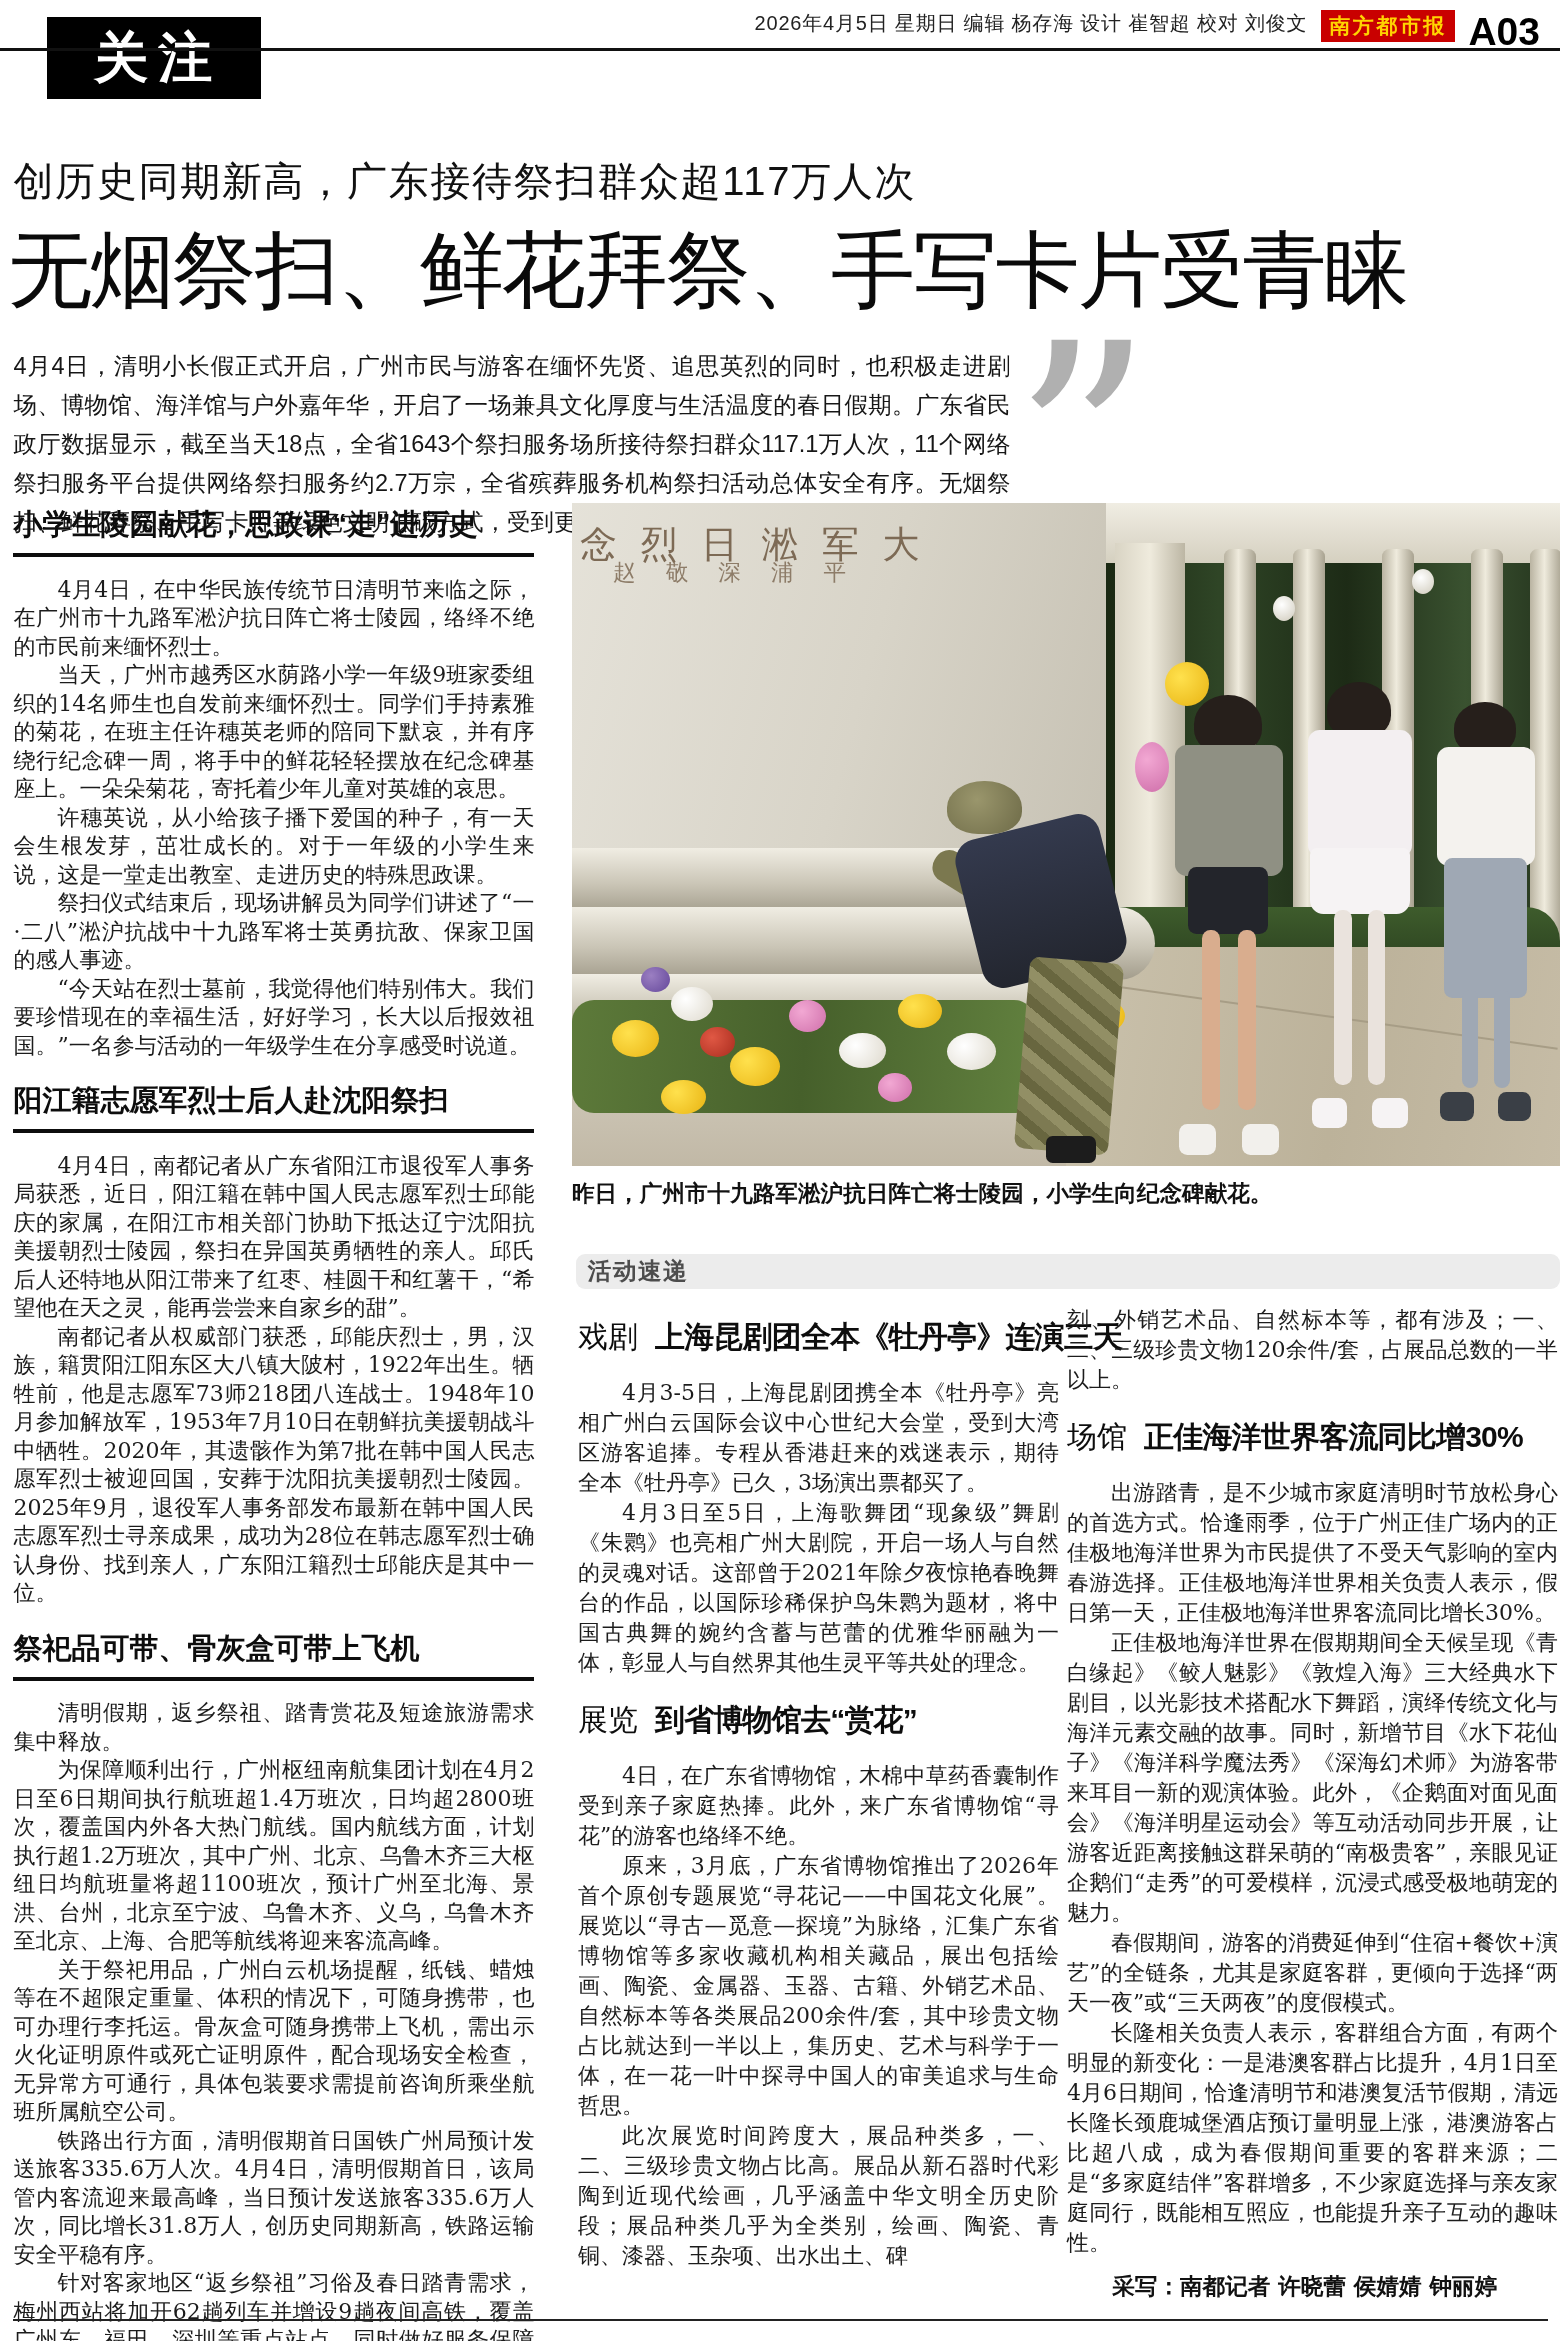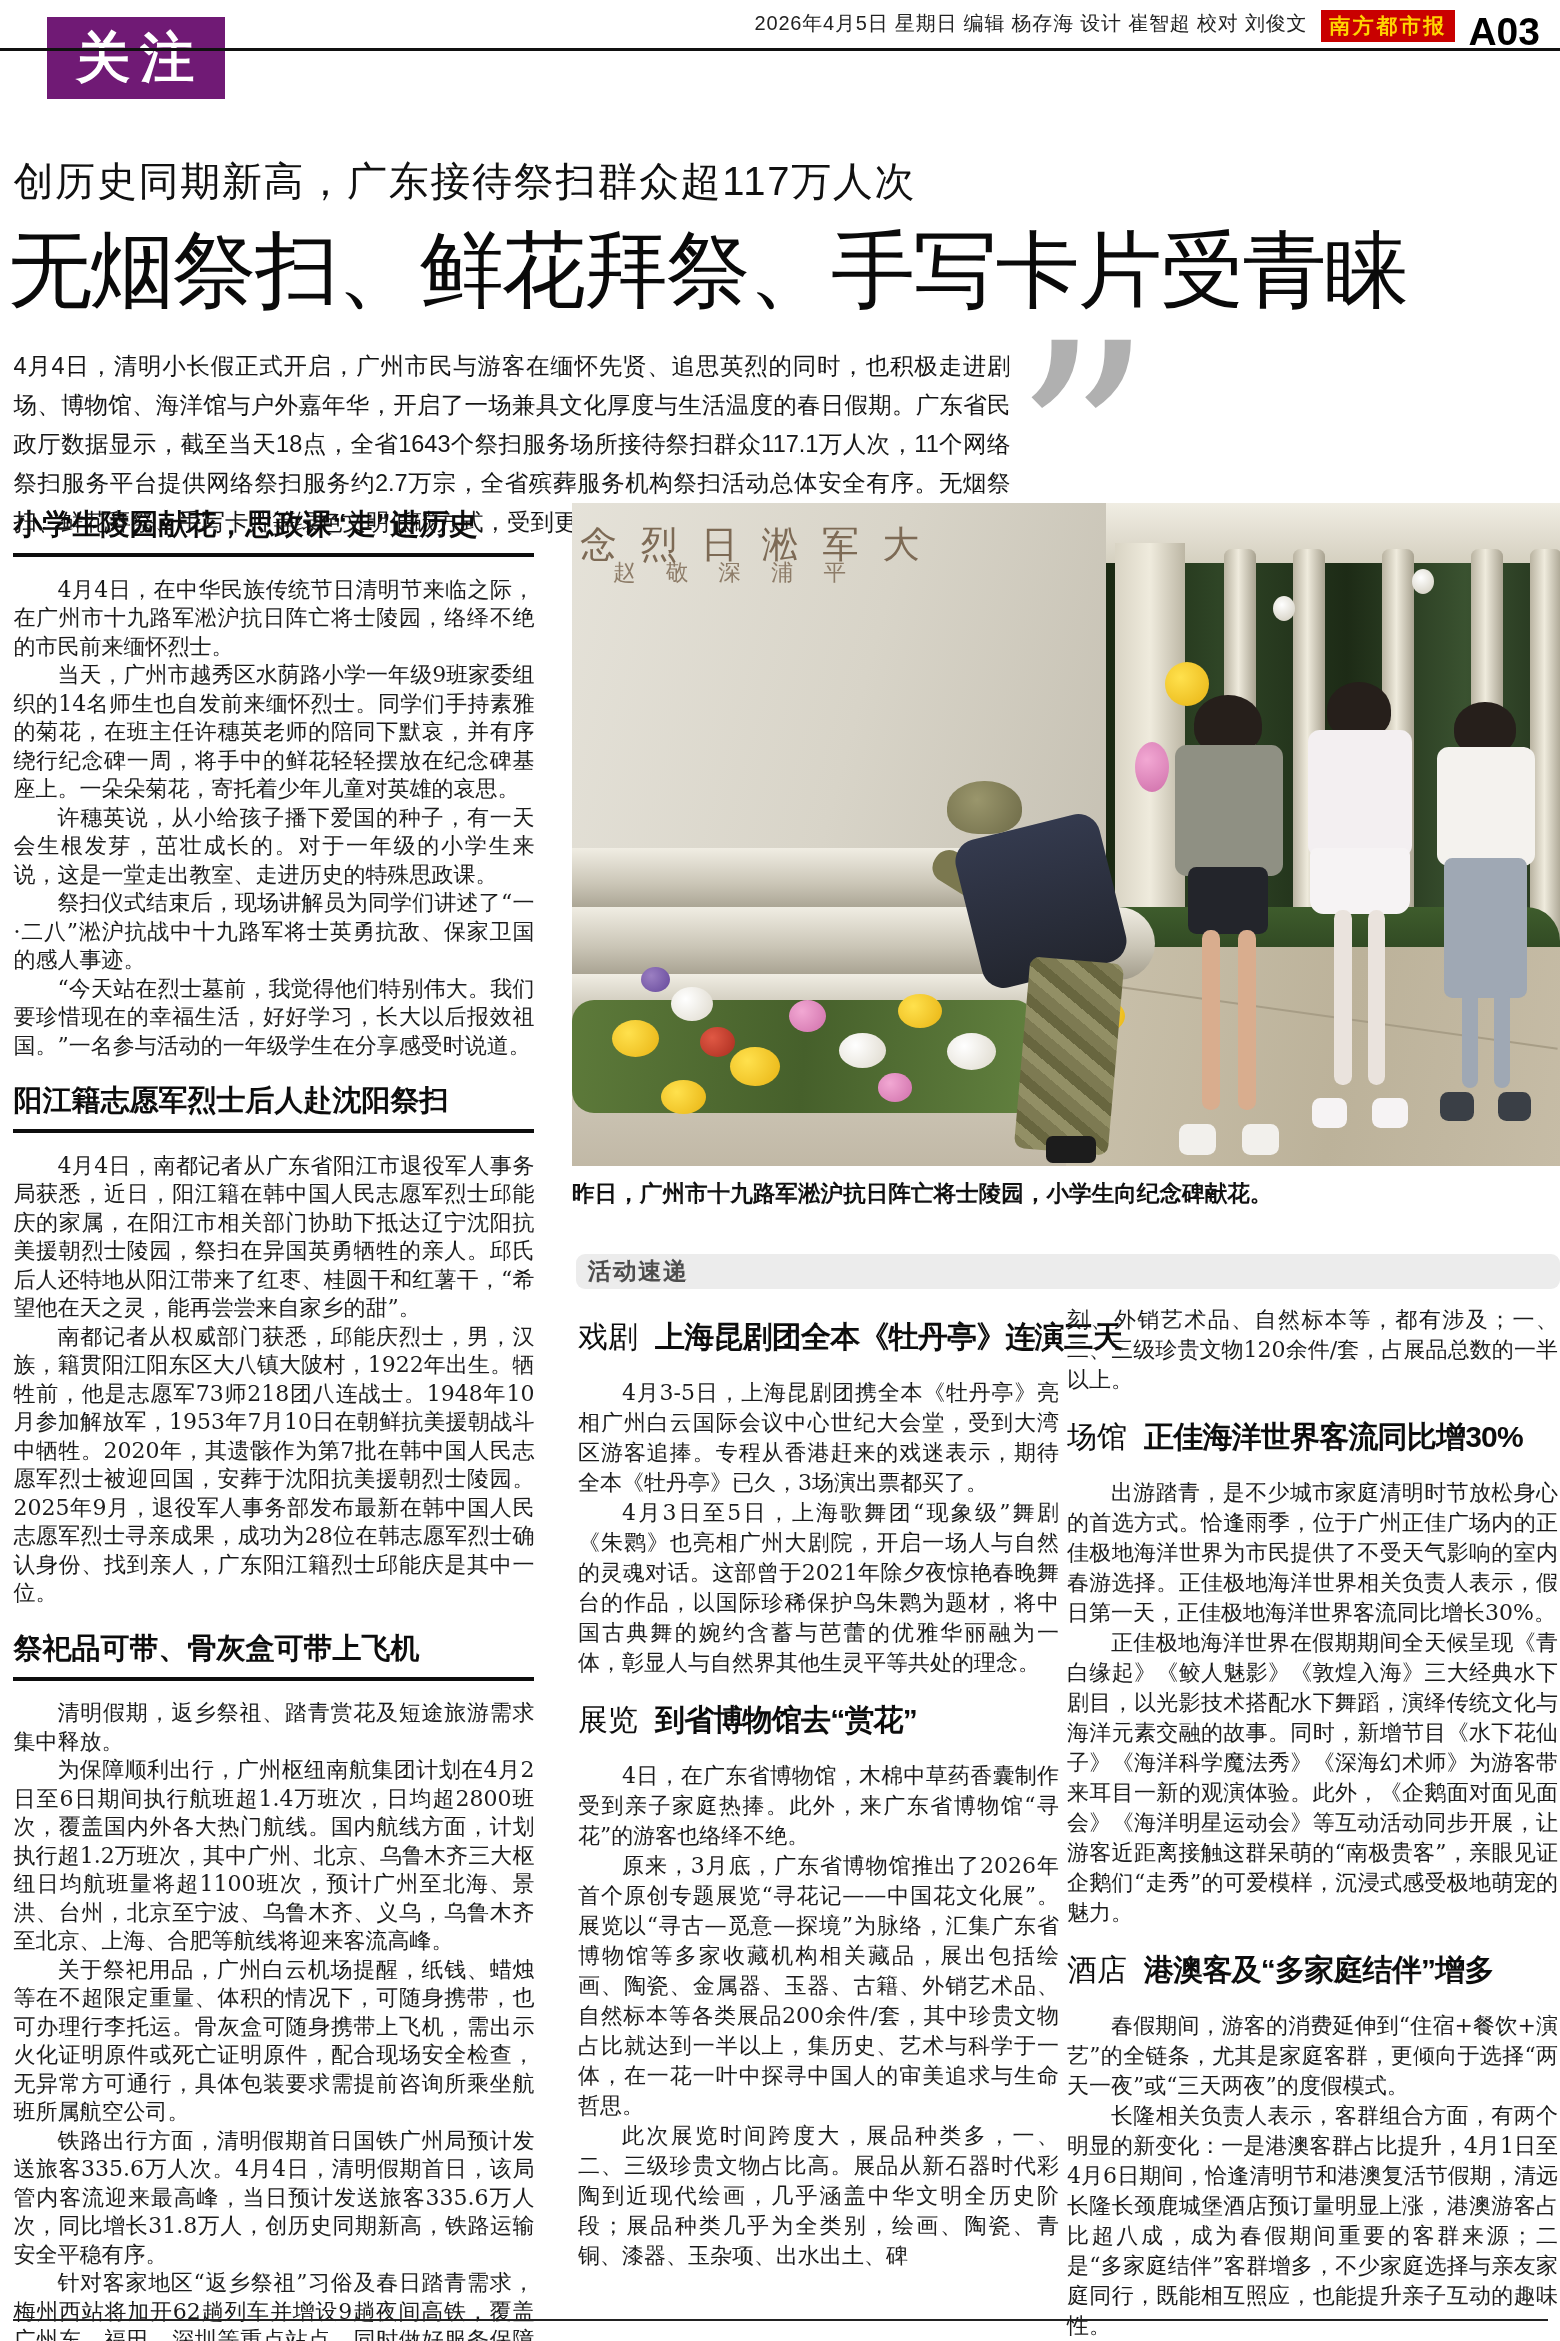--- a/index.html
+++ b/index.html
@@ -1,20 +1,20 @@
 <!DOCTYPE html>
 <html style="font-size:13.4px"><head>
 <meta charset="utf-8">
 <style>
   html,body{margin:0;padding:0;background:#fff;}
   .page{position:relative;width:1560px;height:2342px;background:#fff;overflow:hidden;
         font-family:"Liberation Sans","DejaVu Sans",sans-serif;}
 
   
-  .focus-box{position:absolute;left:47px;top:17px;width:178px;height:82px;background:#701a75;
+  .focus-box{position:absolute;left:47px;top:17px;width:214px;height:82px;background:#000000;
              color:#fff;display:flex;align-items:center;justify-content:center;
              font-weight:700;font-size:54px;letter-spacing:10px;padding-left:8.4px;box-sizing:border-box;}
   .toprule{position:absolute;left:0;top:48px;width:1560px;height:2.5px;background:#111;}
   .masthead-row{position:absolute;top:10px;right:20px;display:flex;align-items:flex-start;gap:13.4px;}
   .dateline{font-size:20px;color:#222;letter-spacing:0.8px;}
   .logo{background:#c90000;color:#ffd400;font-weight:700;font-size:21px;line-height:32px;
         padding:0 8.4px;letter-spacing:2.5px;}
   .pageno{font-weight:800;font-size:39px;color:#000;}
 
   
@@ -256,23 +256,20 @@
     <p>此次展览时间跨度大，展品种类多，一、二、三级珍贵文物占比高。展品从新石器时代彩陶到近现代绘画，几乎涵盖中华文明全历史阶段；展品种类几乎为全类别，绘画、陶瓷、青铜、漆器、玉杂项、出水出土、碑</p>
   </div>
 
   <div class="col-right">
     <p class="noind">刻、外销艺术品、自然标本等，都有涉及；一、二、三级珍贵文物120余件/套，占展品总数的一半以上。</p>
     <div class="brief-h">
       <span class="tag">场馆</span><span class="t">正佳海洋世界客流同比增30%</span>
     </div>
     <p>出游踏青，是不少城市家庭清明时节放松身心的首选方式。恰逢雨季，位于广州正佳广场内的正佳极地海洋世界为市民提供了不受天气影响的室内春游选择。正佳极地海洋世界相关负责人表示，假日第一天，正佳极地海洋世界客流同比增长30%。</p>
     <p>正佳极地海洋世界在假期期间全天候呈现《青白缘起》《鲛人魅影》《敦煌入海》三大经典水下剧目，以光影技术搭配水下舞蹈，演绎传统文化与海洋元素交融的故事。同时，新增节目《水下花仙子》《海洋科学魔法秀》《深海幻术师》为游客带来耳目一新的观演体验。此外，《企鹅面对面见面会》《海洋明星运动会》等互动活动同步开展，让游客近距离接触这群呆萌的“南极贵客”，亲眼见证企鹅们“走秀”的可爱模样，沉浸式感受极地萌宠的魅力。</p>
-    <div class="brief-h">
-      <span class="tag">酒店</span><span class="t">港澳客及“多家庭结伴”增多</span>
-    </div>
     <p>春假期间，游客的消费延伸到“住宿+餐饮+演艺”的全链条，尤其是家庭客群，更倾向于选择“两天一夜”或“三天两夜”的度假模式。</p>
     <p>长隆相关负责人表示，客群组合方面，有两个明显的新变化：一是港澳客群占比提升，4月1日至4月6日期间，恰逢清明节和港澳复活节假期，清远长隆长颈鹿城堡酒店预订量明显上涨，港澳游客占比超八成，成为春假期间重要的客群来源；二是“多家庭结伴”客群增多，不少家庭选择与亲友家庭同行，既能相互照应，也能提升亲子互动的趣味性。</p>
     <div class="byline">采写：南都记者 许晓蕾 侯婧婧 钟丽婷</div>
 
   </div>
 
   <div class="botrule"></div>
 </div>
 
 

